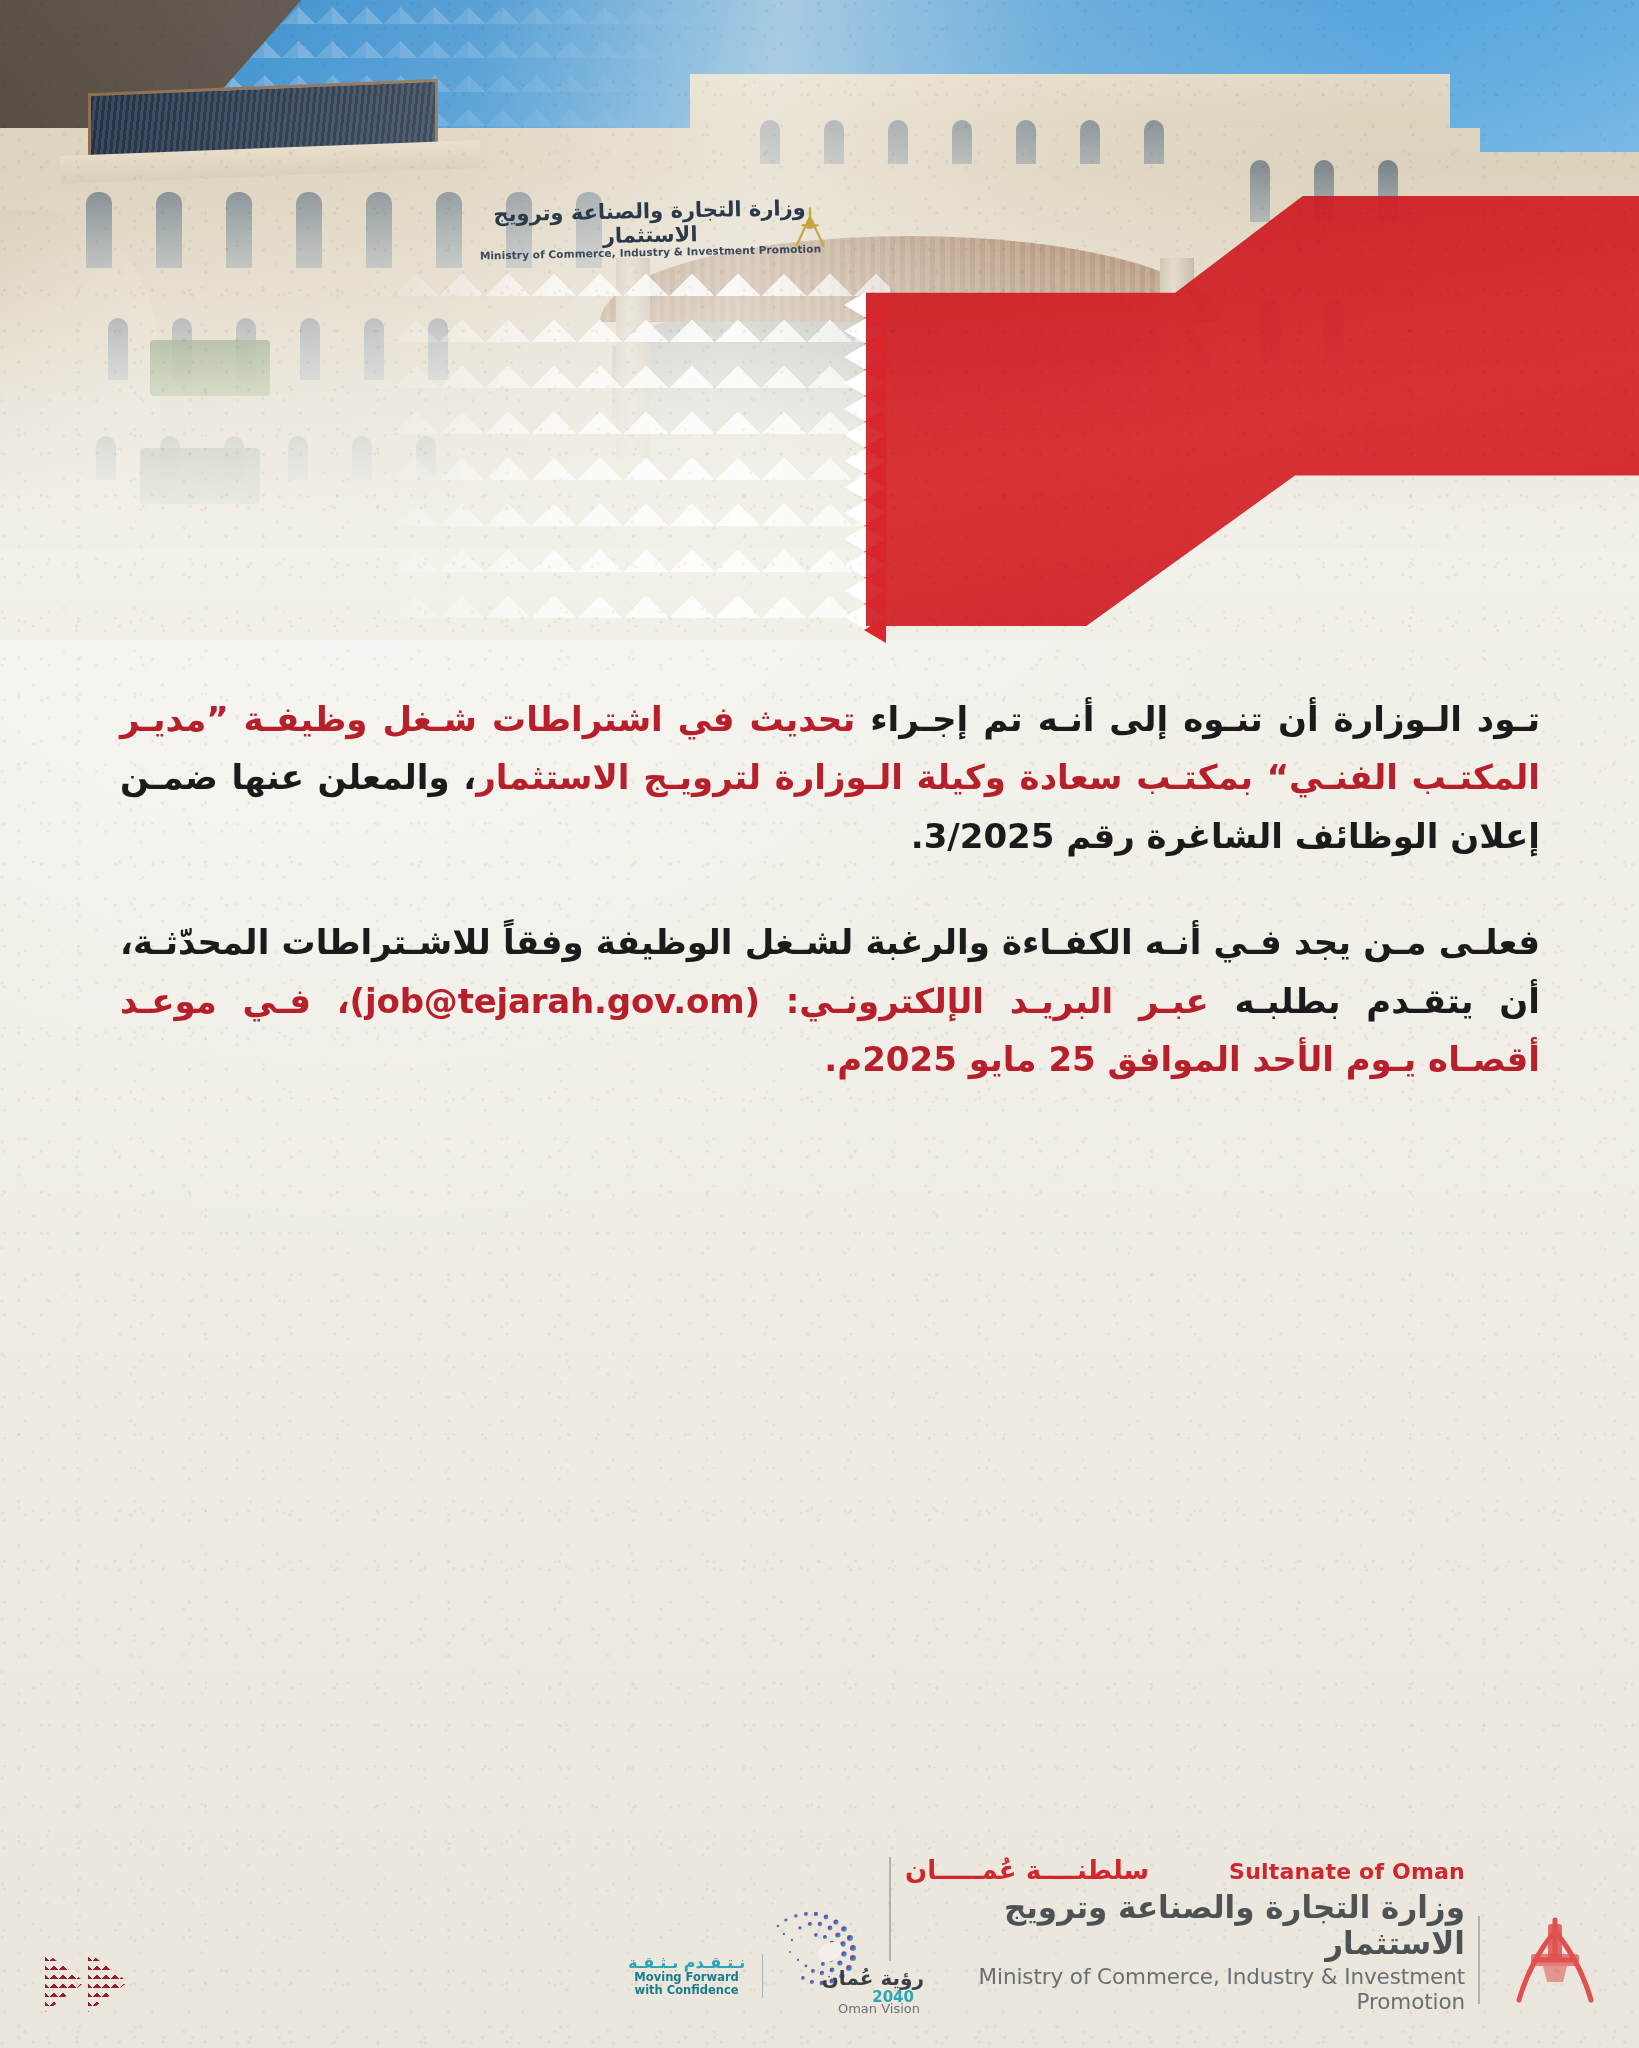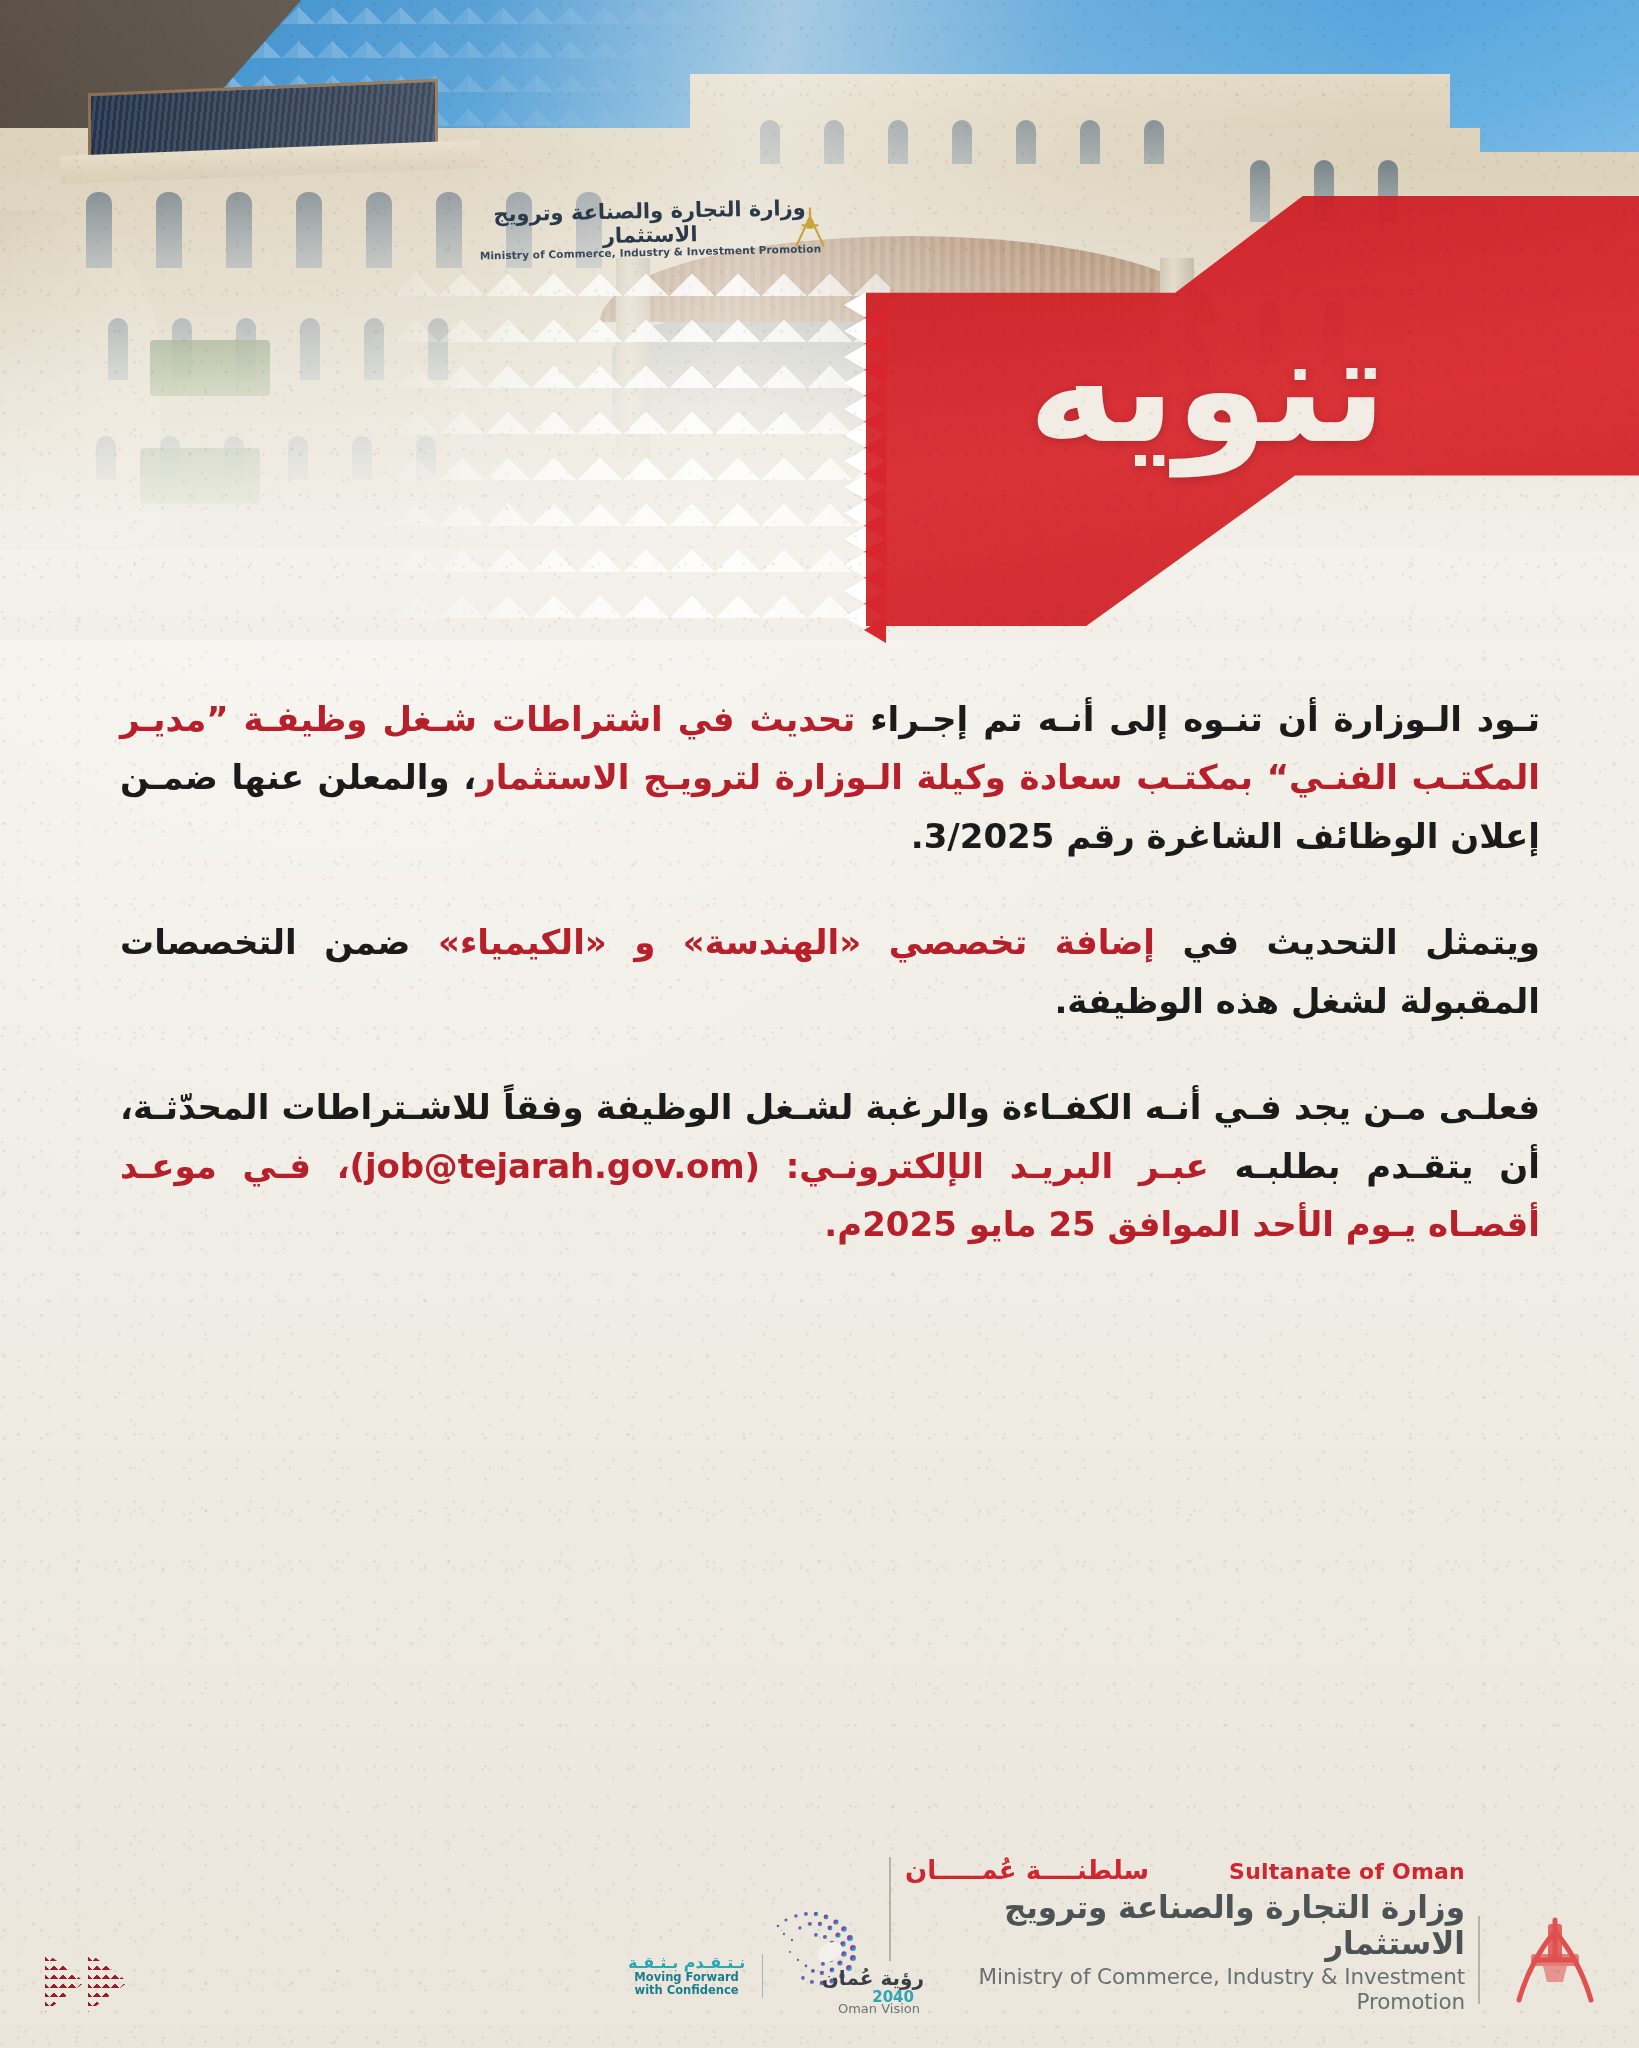--- a/index.html
+++ b/index.html
@@ -399,26 +399,24 @@
         <i class="r" style="top: 221px;"></i>
         <i style="top: 234px;"></i>
         <i class="r" style="top: 247px;"></i>
         <i style="top: 260px;"></i>
         <i class="r" style="top: 273px;"></i>
         <i style="top: 286px;"></i>
         <i class="r" style="top: 299px;"></i>
         <i style="top: 312px;"></i>
         <i class="r" style="top: 325px;"></i>
       </div>
-    <div class="banner-title">تنويه</div>
   </div>
 
   <div id="content">
     <p class="para"><span>تـود الـوزارة أن تنـوه إلى أنـه تم إجـراء </span><span class="hl">تحديث في اشتراطات شـغل وظيفـة ”مديـر المكتـب الفنـي“ بمكتـب سعادة وكيلة الـوزارة لترويـج الاستثمار</span><span>، والمعلن عنها ضمـن إعلان الوظائف الشاغرة رقم 3/2025.</span></p>
-    <p class="para"><span>ويتمثل التحديث في </span><span class="hl">إضافة تخصصي «الهندسة» و «الكيمياء»</span><span> ضمن التخصصات المقبولة لشغل هذه الوظيفة.</span></p>
     <p class="para"><span>فعلـى مـن يجد فـي أنـه الكفـاءة والرغبة لشـغل الوظيفة وفقاً للاشـتراطات المحدّثـة، أن يتقـدم بطلبـه </span><span class="hl">عبـر البريـد الإلكترونـي: (job@tejarah.gov.om)، فـي موعـد أقصـاه يـوم الأحد الموافق 25 مايو 2025م.</span></p>
   </div>
 
   <div id="footer">
 
     <div class="chev">
       <span></span>
         <span></span>
     </div>
 

